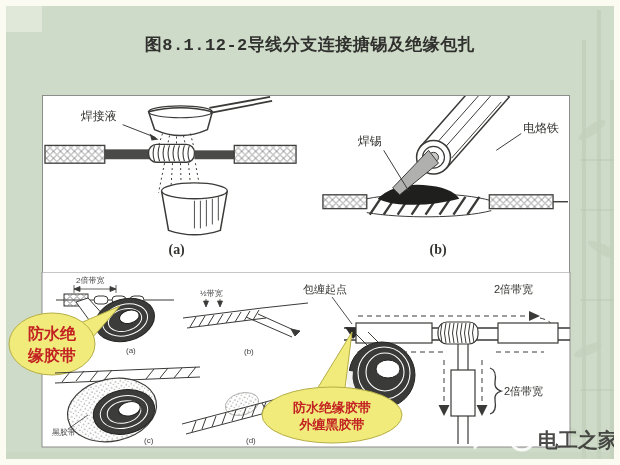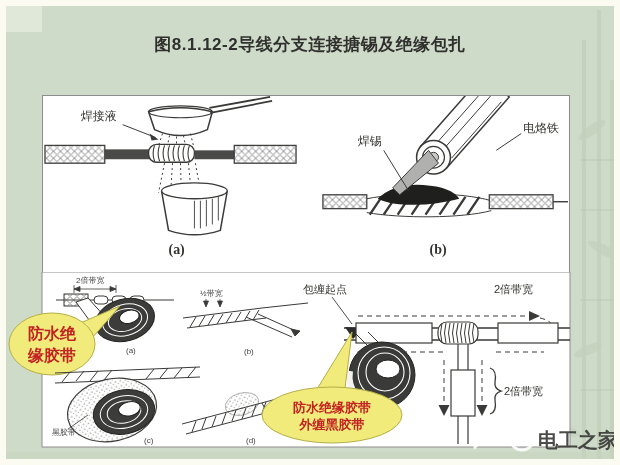--- a/index.html
+++ b/index.html
@@ -5,21 +5,21 @@
   html,body { margin:0; padding:0; }
   .slide {
     position:relative; width:620px; height:465px;
     background:#cfdbc9; overflow:hidden;
     font-family:"Liberation Sans", sans-serif;
   }
   .bg-tex { position:absolute; inset:0; }
   .frame { position:absolute; inset:0; border:6px solid #fbfbf2; pointer-events:none; z-index:50; }
   .title {
     position:absolute; top:33px; left:0; width:620px;
-    text-align:center; font-family:Liberation Sans, sans-serif;
+    text-align:center; font-family:Liberation Mono, monospace;
     font-weight:bold; font-size:17px; color:#30312e; letter-spacing:0.5px;
     z-index:5;
   }
   .panel-top {
     position:absolute; left:42px; top:95px; width:528px; height:200px;
     background:#ffffff; border:1px solid #8d8d8d; box-sizing:border-box; z-index:4;
   }
   .panel-top svg { display:block; }
   .bottom-svg { position:absolute; left:0; top:272px; z-index:4; }
   svg text { font-family:"Liberation Sans", sans-serif; fill:#333330; }

